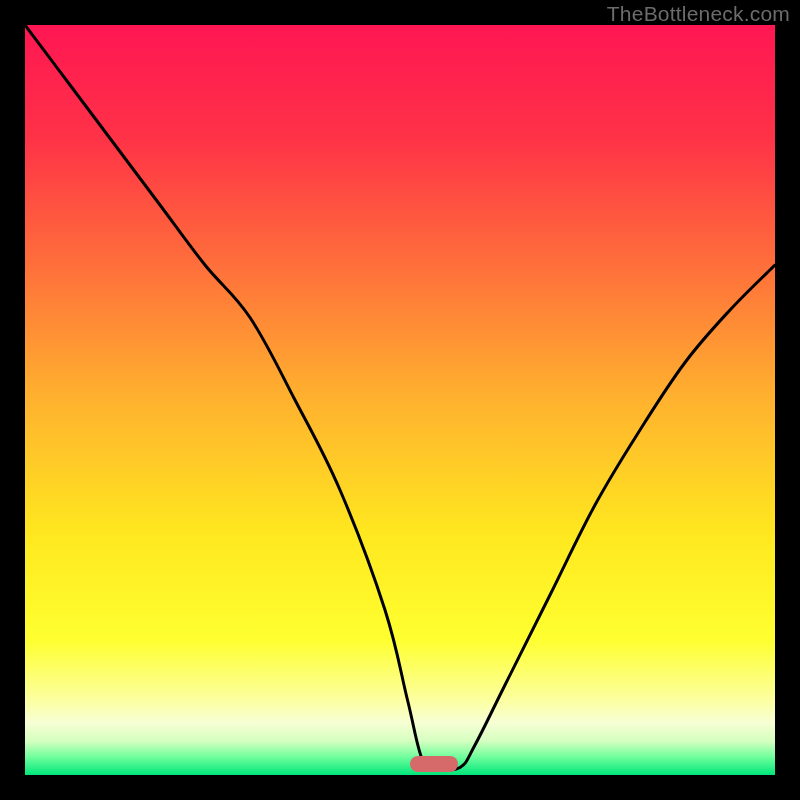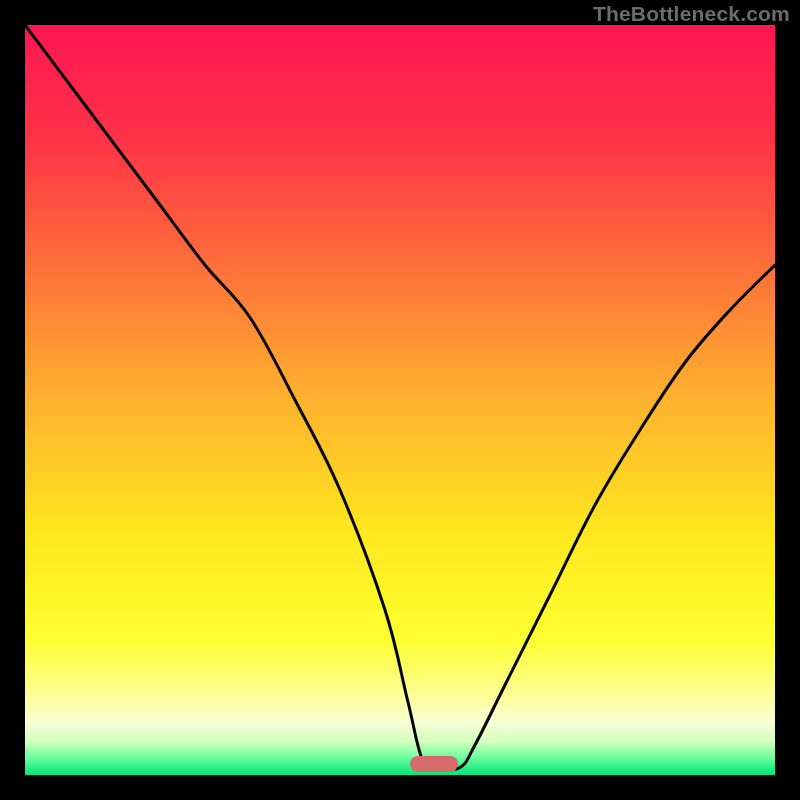--- a/index.html
+++ b/index.html
@@ -24,21 +24,21 @@
     width: 750px;
     height: 750px;
     overflow: hidden;
   }
   .watermark {
     position: absolute;
     top: 2px;
     right: 10px;
     color: #6c6c6c;
     font-size: 21px;
-    font-weight: 700;
+    font-weight: 400;
     letter-spacing: 0.2px;
   }
   svg {
     display: block;
   }
   .marker {
     position: absolute;
     width: 48px;
     height: 16px;
     background: #d66a6a;

